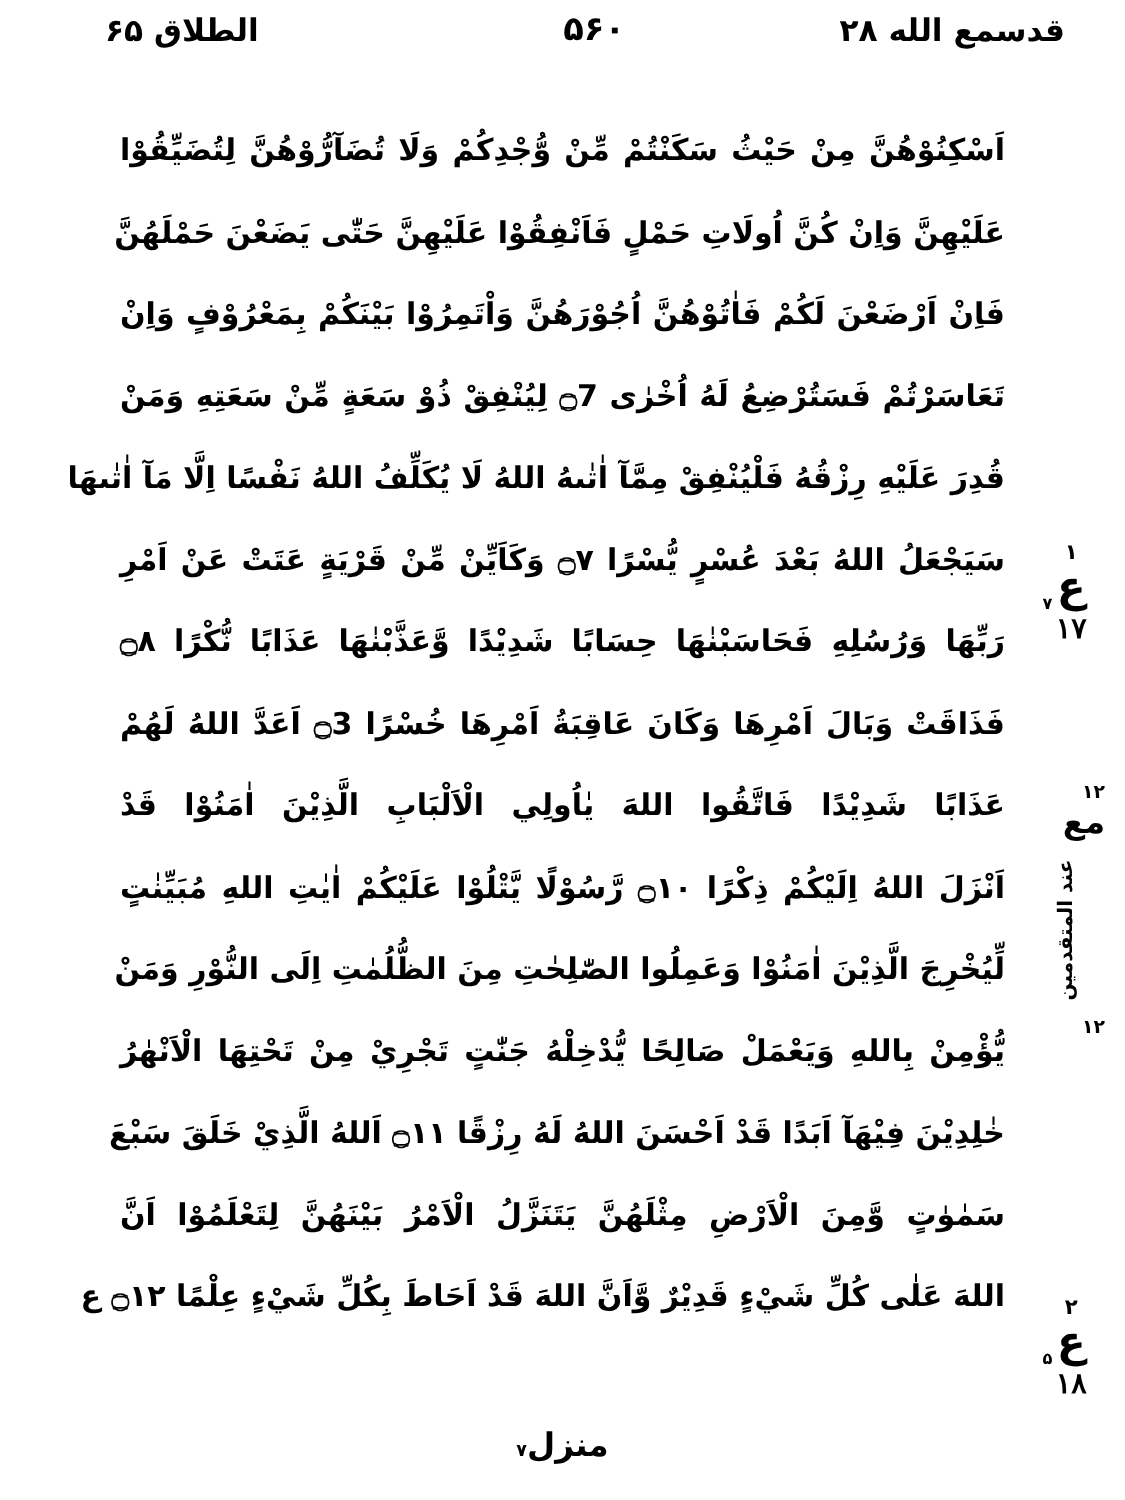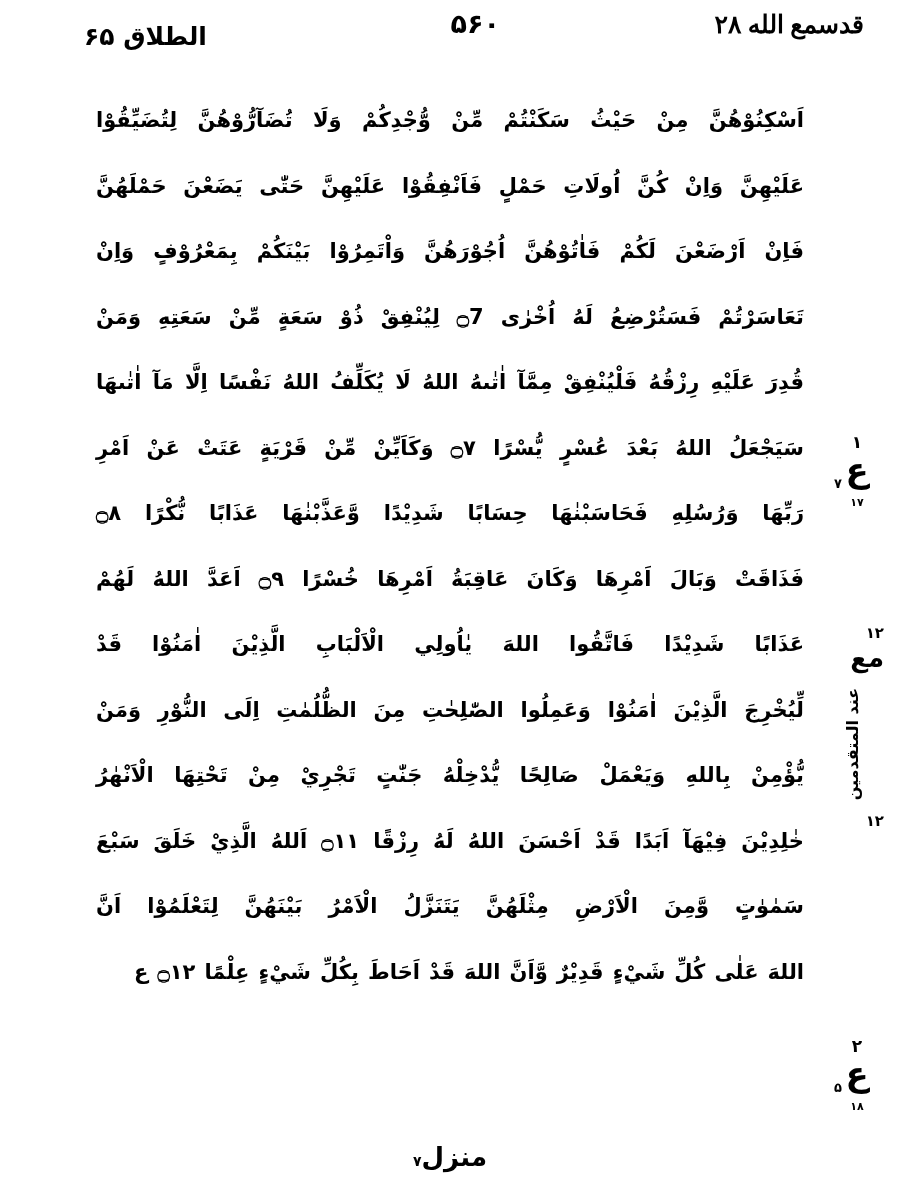--- a/index.html
+++ b/index.html
@@ -5,44 +5,44 @@
   html,body{margin:0;padding:0;}
   body{
     width:900px;height:1200px;
     background:#ffffff;color:#000000;
     font-family:"DejaVu Sans",sans-serif;
     font-weight:bold;
     position:relative;overflow:hidden;
   }
   
   .header{position:absolute;top:6px;left:0;right:0;height:44px;}
-  .hdr-juz{position:absolute;right:36px;top:4px;font-size:25px;white-space:nowrap;font-family:Liberation Serif, serif;}
+  .hdr-juz{position:absolute;right:48px;top:4px;font-size:25px;white-space:nowrap;}
   .hdr-page{position:absolute;left:410px;top:2px;width:90px;font-size:27px;letter-spacing:2px;}
-  .hdr-surah{position:absolute;left:84px;top:4px;font-size:25px;white-space:nowrap;margin-top:12px;}
+  .hdr-surah{position:absolute;left:84px;top:4px;font-size:25px;white-space:nowrap;}
   
   .text-block{
     position:absolute;top:88px;right:96px;width:708px;
     direction:rtl;
   }
   .qline{
-    font-size:21px;line-height:65.5px;height:65.5px;
+    font-size:24px;line-height:65.5px;height:65.5px;
     text-align:justify;text-align-last:justify;
     white-space:nowrap;overflow:visible;
   }
   .qline.last{padding-left:38px;}
   
   .margin-marker{
     position:absolute;width:58px;text-align:center;direction:rtl;
   }
   .mk-top{font-size:17px;line-height:20px;}
   .mk-ayn{font-size:34px;line-height:36px;position:relative;}
   .mk-ayn .mk-count{
     position:absolute;font-size:13px;left:6px;bottom:-2px;line-height:13px;
   }
-  .mk-bottom{font-size:11px;line-height:22px;margin-top:4px;}
+  .mk-bottom{font-size:23px;line-height:22px;margin-top:4px;font-family:Liberation Serif, serif;}
   .m-ruku1{left:828px;top:432px;}
   .m-ruku2{left:828px;top:1036px;}
   .m-note{left:820px;top:624px;width:64px;position:absolute;direction:rtl;}
   .note-num{font-size:15px;line-height:18px;}
   .note-word{font-size:26px;line-height:32px;}
   .note-vert{
     position:relative;height:132px;width:100%;margin-top:4px;
   }
   .note-vert span{
     position:absolute;top:50%;left:50%;
@@ -67,22 +67,23 @@
 </div>
 
 <div class="text-block">
   <div class="qline">اَسْكِنُوْهُنَّ مِنْ حَيْثُ سَكَنْتُمْ مِّنْ وُّجْدِكُمْ وَلَا تُضَآرُّوْهُنَّ لِتُضَيِّقُوْا</div>
   <div class="qline">عَلَيْهِنَّ وَاِنْ كُنَّ اُولَاتِ حَمْلٍ فَاَنْفِقُوْا عَلَيْهِنَّ حَتّٰى يَضَعْنَ حَمْلَهُنَّ</div>
   <div class="qline">فَاِنْ اَرْضَعْنَ لَكُمْ فَاٰتُوْهُنَّ اُجُوْرَهُنَّ وَاْتَمِرُوْا بَيْنَكُمْ بِمَعْرُوْفٍ وَاِنْ</div>
   <div class="qline">تَعَاسَرْتُمْ فَسَتُرْضِعُ لَهُ اُخْرٰى ۝7 لِيُنْفِقْ ذُوْ سَعَةٍ مِّنْ سَعَتِهِ وَمَنْ</div>
   <div class="qline">قُدِرَ عَلَيْهِ رِزْقُهُ فَلْيُنْفِقْ مِمَّآ اٰتٰىهُ اللهُ لَا يُكَلِّفُ اللهُ نَفْسًا اِلَّا مَآ اٰتٰىهَا</div>
   <div class="qline">سَيَجْعَلُ اللهُ بَعْدَ عُسْرٍ يُّسْرًا ۝۷ وَكَاَيِّنْ مِّنْ قَرْيَةٍ عَتَتْ عَنْ اَمْرِ</div>
   <div class="qline">رَبِّهَا وَرُسُلِهِ فَحَاسَبْنٰهَا حِسَابًا شَدِيْدًا وَّعَذَّبْنٰهَا عَذَابًا نُّكْرًا ۝۸</div>
-  <div class="qline">فَذَاقَتْ وَبَالَ اَمْرِهَا وَكَانَ عَاقِبَةُ اَمْرِهَا خُسْرًا ۝۹ اَعَدَّ اللهُ لَهُمْ</div>
+  <div class="qline">فَذَاقَتْ وَبَالَ اَمْرِهَا وَكَانَ عَاقِبَةُ اَمْرِهَا خُسْرًا ۝3 اَعَدَّ اللهُ لَهُمْ</div>
   <div class="qline">عَذَابًا شَدِيْدًا فَاتَّقُوا اللهَ يٰاُولِي الْاَلْبَابِ الَّذِيْنَ اٰمَنُوْا قَدْ</div>
+  <div class="qline">اَنْزَلَ اللهُ اِلَيْكُمْ ذِكْرًا ۝۱۰ رَّسُوْلًا يَّتْلُوْا عَلَيْكُمْ اٰيٰتِ اللهِ مُبَيِّنٰتٍ</div>
   <div class="qline">لِّيُخْرِجَ الَّذِيْنَ اٰمَنُوْا وَعَمِلُوا الصّٰلِحٰتِ مِنَ الظُّلُمٰتِ اِلَى النُّوْرِ وَمَنْ</div>
   <div class="qline">يُّؤْمِنْ بِاللهِ وَيَعْمَلْ صَالِحًا يُّدْخِلْهُ جَنّٰتٍ تَجْرِيْ مِنْ تَحْتِهَا الْاَنْهٰرُ</div>
   <div class="qline">خٰلِدِيْنَ فِيْهَآ اَبَدًا قَدْ اَحْسَنَ اللهُ لَهُ رِزْقًا ۝۱۱ اَللهُ الَّذِيْ خَلَقَ سَبْعَ</div>
   <div class="qline">سَمٰوٰتٍ وَّمِنَ الْاَرْضِ مِثْلَهُنَّ يَتَنَزَّلُ الْاَمْرُ بَيْنَهُنَّ لِتَعْلَمُوْا اَنَّ</div>
   <div class="qline last">اللهَ عَلٰى كُلِّ شَيْءٍ قَدِيْرٌ وَّاَنَّ اللهَ قَدْ اَحَاطَ بِكُلِّ شَيْءٍ عِلْمًا ۝۱۲ ع</div>
 </div>
 
 <div class="margin-marker m-ruku1">
   <div class="mk-top">۱</div>
   <div class="mk-ayn">

